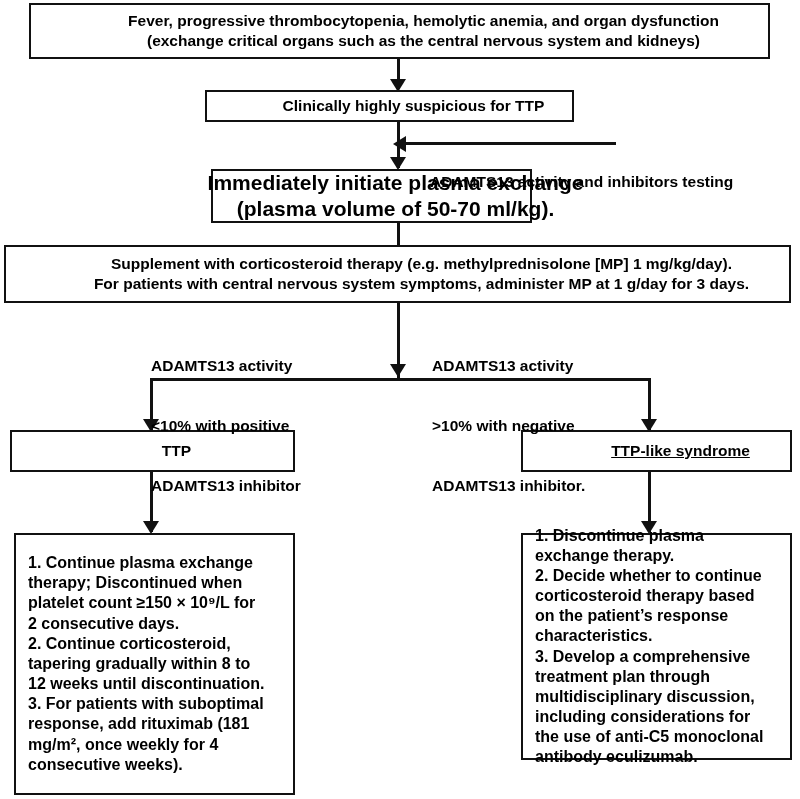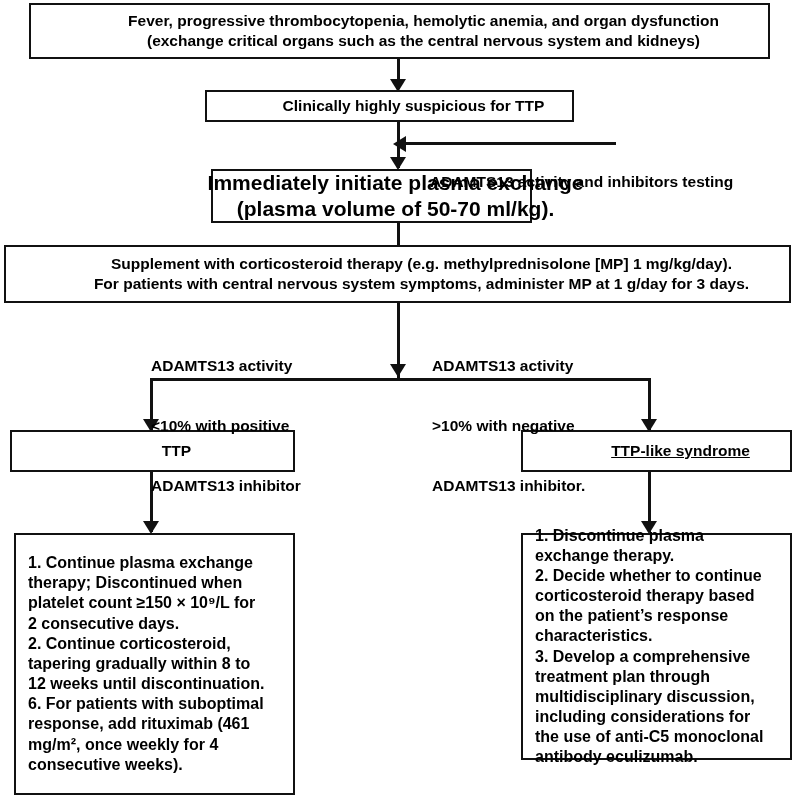--- a/index.html
+++ b/index.html
@@ -154,22 +154,22 @@
   <div class="arrow-down" style="left:641px; top:521px;"></div>
 
   <div class="node-box left-aligned" style="left:14px; top:533px; width:281px; height:262px; padding:8px 12px 8px 12px; font-size:16px;">
     <div class="box-line">1. Continue plasma exchange</div>
     <div class="box-line">therapy; Discontinued when</div>
     <div class="box-line">platelet count ≥150 × 10⁹/L for</div>
     <div class="box-line">2 consecutive days.</div>
     <div class="box-line">2. Continue corticosteroid,</div>
     <div class="box-line">tapering gradually within 8 to</div>
     <div class="box-line">12 weeks until discontinuation.</div>
-    <div class="box-line">6. For patients with suboptimal</div>
-    <div class="box-line">response, add rituximab (461</div>
+    <div class="box-line">3. For patients with suboptimal</div>
+    <div class="box-line">response, add rituximab (181</div>
     <div class="box-line">mg/m², once weekly for 4</div>
     <div class="box-line">consecutive weeks).</div>
   </div>
 
   <div class="node-box left-aligned" style="left:521px; top:533px; width:271px; height:227px; padding:8px 0 8px 12px; font-size:16px;">
     <div class="box-line">1. Discontinue plasma</div>
     <div class="box-line">exchange therapy.</div>
     <div class="box-line">2. Decide whether to continue</div>
     <div class="box-line">corticosteroid therapy based</div>
     <div class="box-line">on the patient’s response</div>

